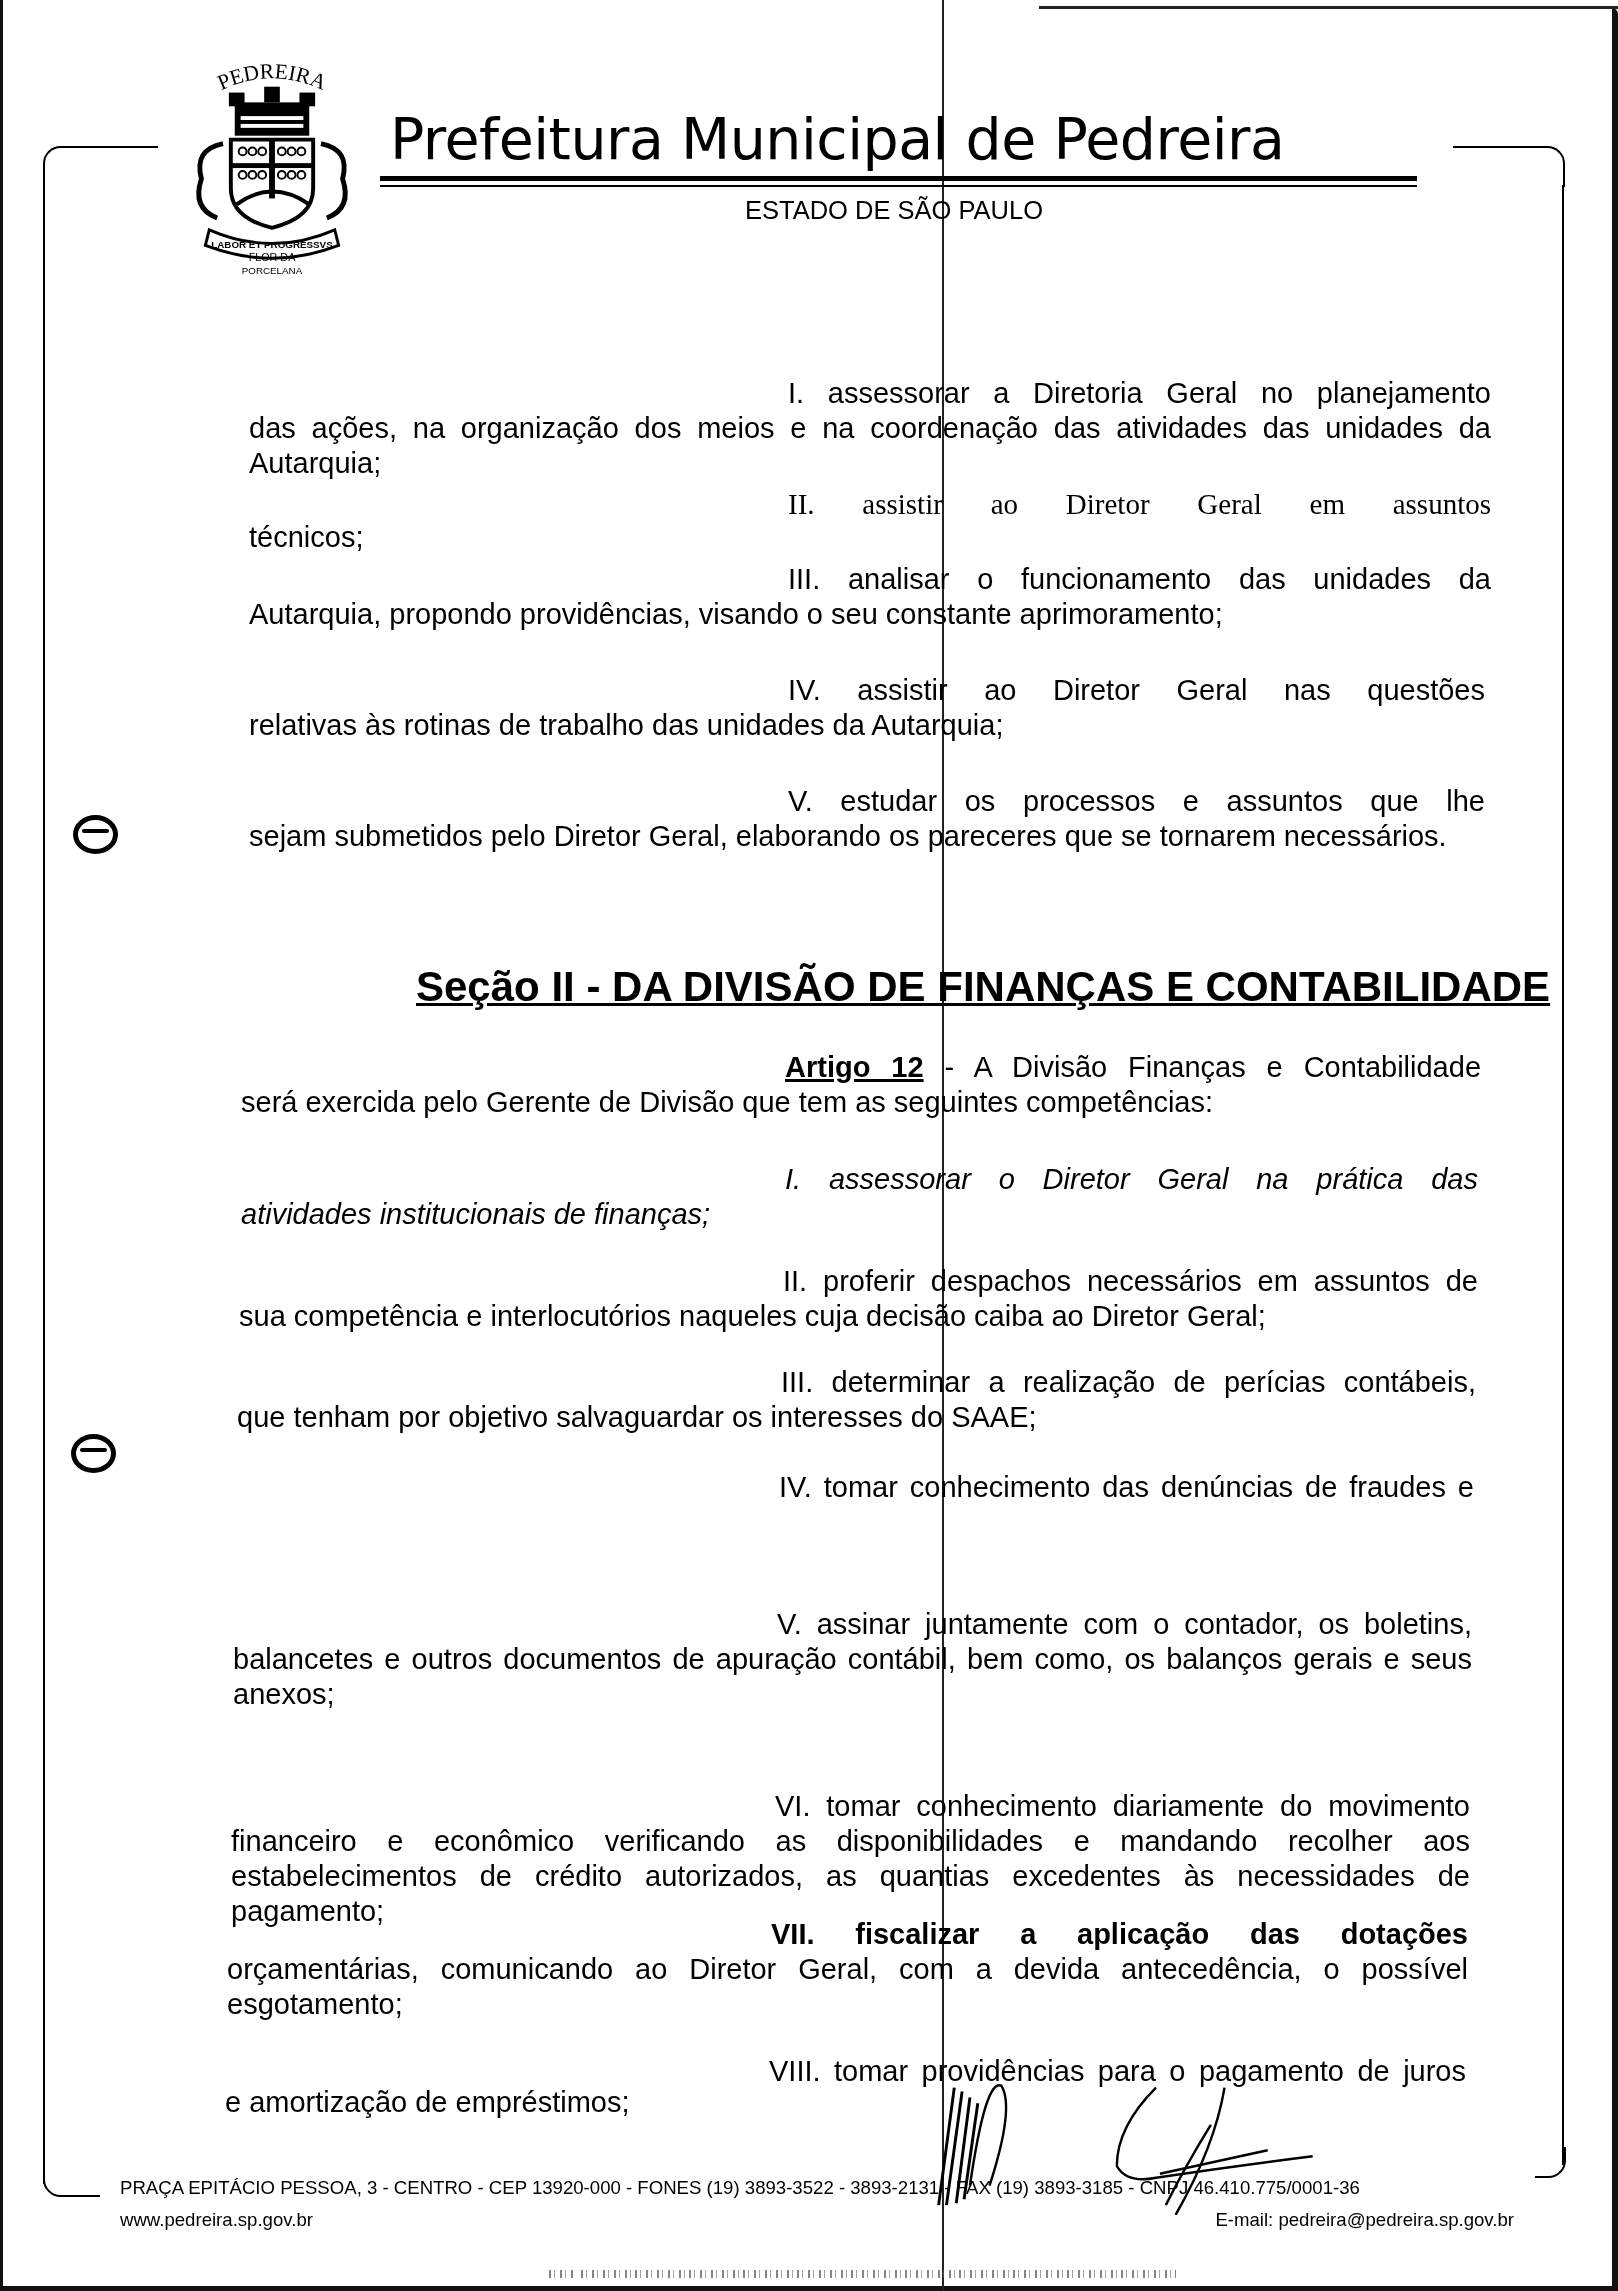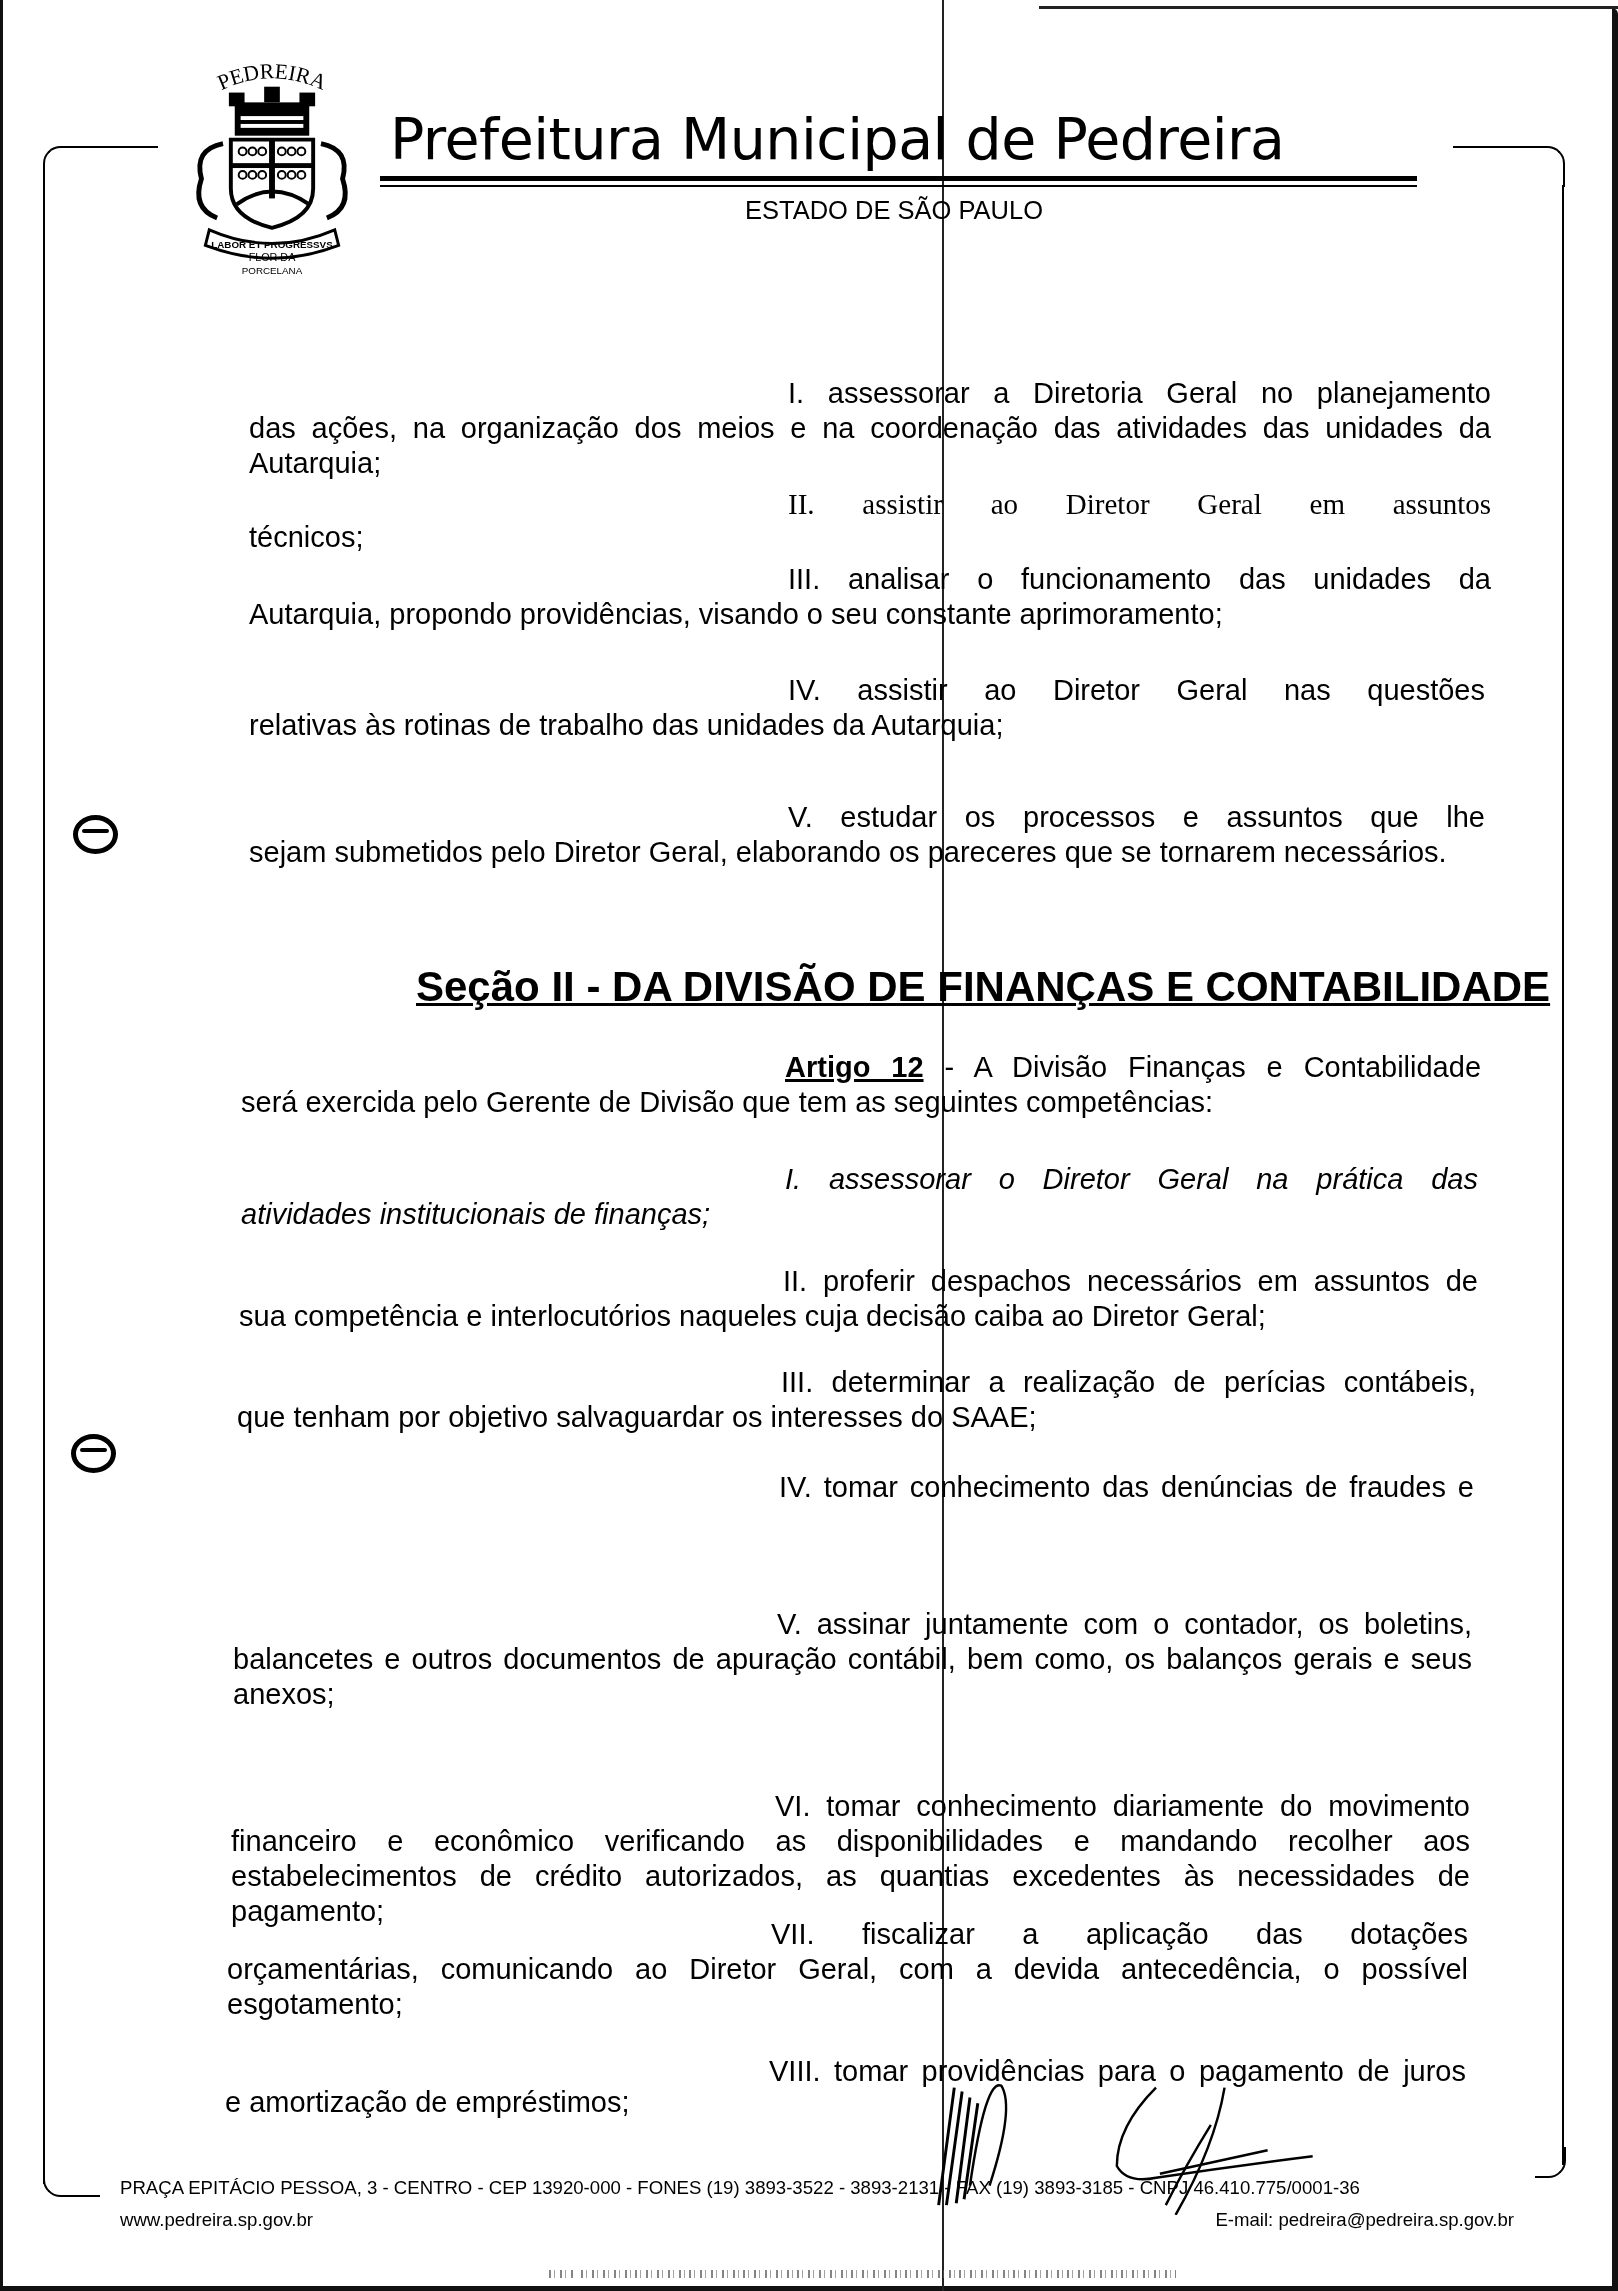--- a/index.html
+++ b/index.html
@@ -139,21 +139,21 @@
 </div>
 <div class="para" style="left:249px; top:562px; width:1242px;">
   <span class="lead" style="margin-left:539px;">III. analisar o funcionamento das unidades da</span>
   <span class="rest last-left">Autarquia, propondo providências, visando o seu constante aprimoramento;</span>
 </div>
 <div class="para" style="left:249px; top:673px; width:1236px;">
   <span class="lead" style="margin-left:539px;">IV. assistir ao Diretor Geral nas questões</span>
   <span class="rest last-left">relativas às rotinas de trabalho das unidades da Autarquia;</span>
 </div>
 <div class="para" style="left:249px; top:784px; width:1236px;">
-  <span class="lead" style="margin-left:539px;margin-top:16px;">V. estudar os processos e assuntos que lhe</span>
+  <span class="lead" style="margin-left:539px;">V. estudar os processos e assuntos que lhe</span>
   <span class="rest last-left">sejam submetidos pelo Diretor Geral, elaborando os pareceres que se tornarem necessários.</span>
 </div>
 
 <div class="section-title">Seção II - DA DIVISÃO DE FINANÇAS E CONTABILIDADE</div>
 
 <div class="para" style="left:241px; top:1050px; width:1240px;">
   <span class="lead" style="margin-left:544px;"><span class="artigo-label">Artigo 12</span><span> - A Divisão Finanças e Contabilidade</span></span>
   <span class="rest last-left">será exercida pelo Gerente de Divisão que tem as seguintes competências:</span>
 </div>
 
@@ -174,21 +174,21 @@
 </div>
 <div class="para" style="left:233px; top:1607px; width:1239px;">
   <span class="lead" style="margin-left:544px;">V. assinar juntamente com o contador, os boletins,</span>
   <span class="rest last-left">balancetes e outros documentos de apuração contábil, bem como, os balanços gerais e seus anexos;</span>
 </div>
 <div class="para" style="left:231px; top:1749px; width:1239px;margin-top:40px;">
   <span class="lead" style="margin-left:544px;">VI. tomar conhecimento diariamente do movimento</span>
   <span class="rest last-left">financeiro e econômico verificando as disponibilidades e mandando recolher aos estabelecimentos de crédito autorizados, as quantias excedentes às necessidades de pagamento;</span>
 </div>
 <div class="para" style="left:227px; top:1917px; width:1241px;">
-  <span class="lead" style="margin-left:544px;">VII. fiscalizar a aplicação das dotações</span>
+  <span class="lead" style="margin-left:544px;font-weight:bold;">VII. fiscalizar a aplicação das dotações</span>
   <span class="rest last-left">orçamentárias, comunicando ao Diretor Geral, com a devida antecedência, o possível esgotamento;</span>
 </div>
 <div class="para" style="left:225px; top:2054px; width:1241px;">
   <span class="lead" style="margin-left:544px;">VIII. tomar providências para o pagamento de juros</span>
   <span class="rest last-left" style="margin-top:-3.9px;">e amortização de empréstimos;</span>
 </div>
 
 <div class="margin-mark" style="left:73px; top:815px;"></div>
 <div class="margin-mark" style="left:71px; top:1434px;"></div>
 

